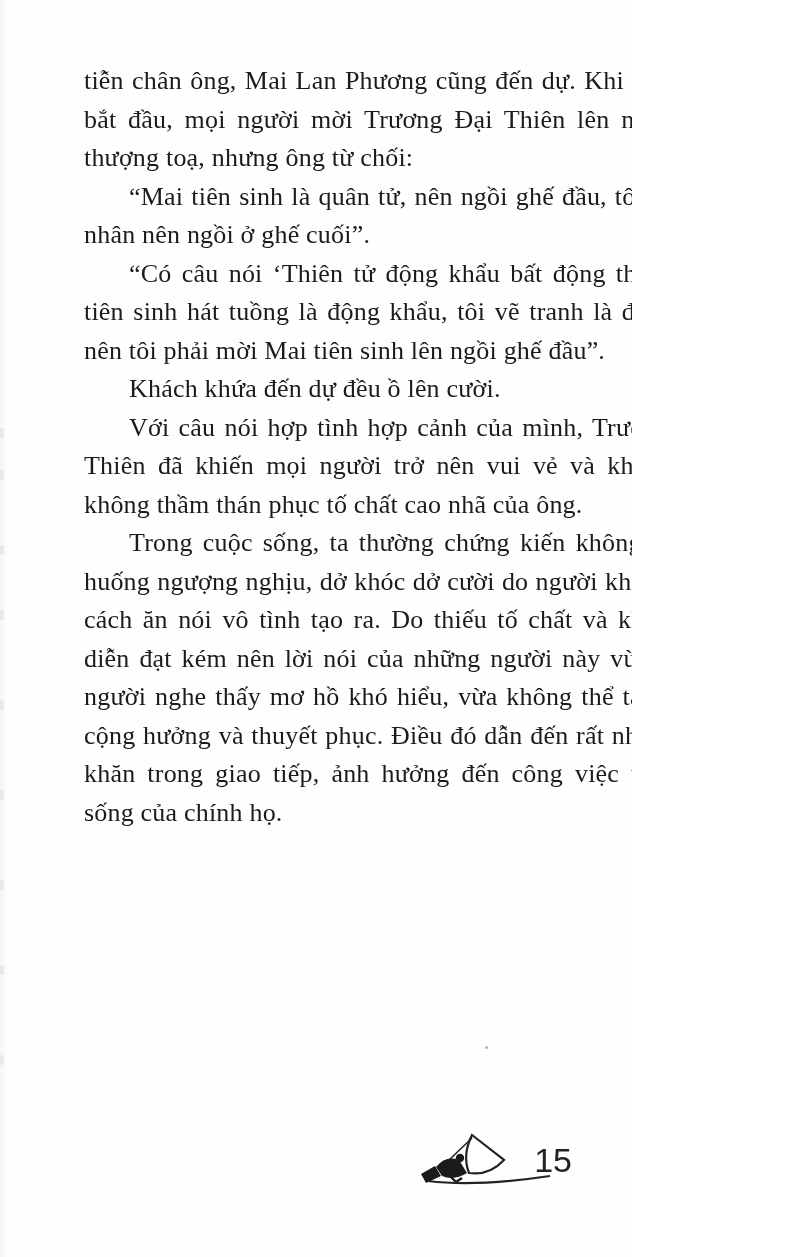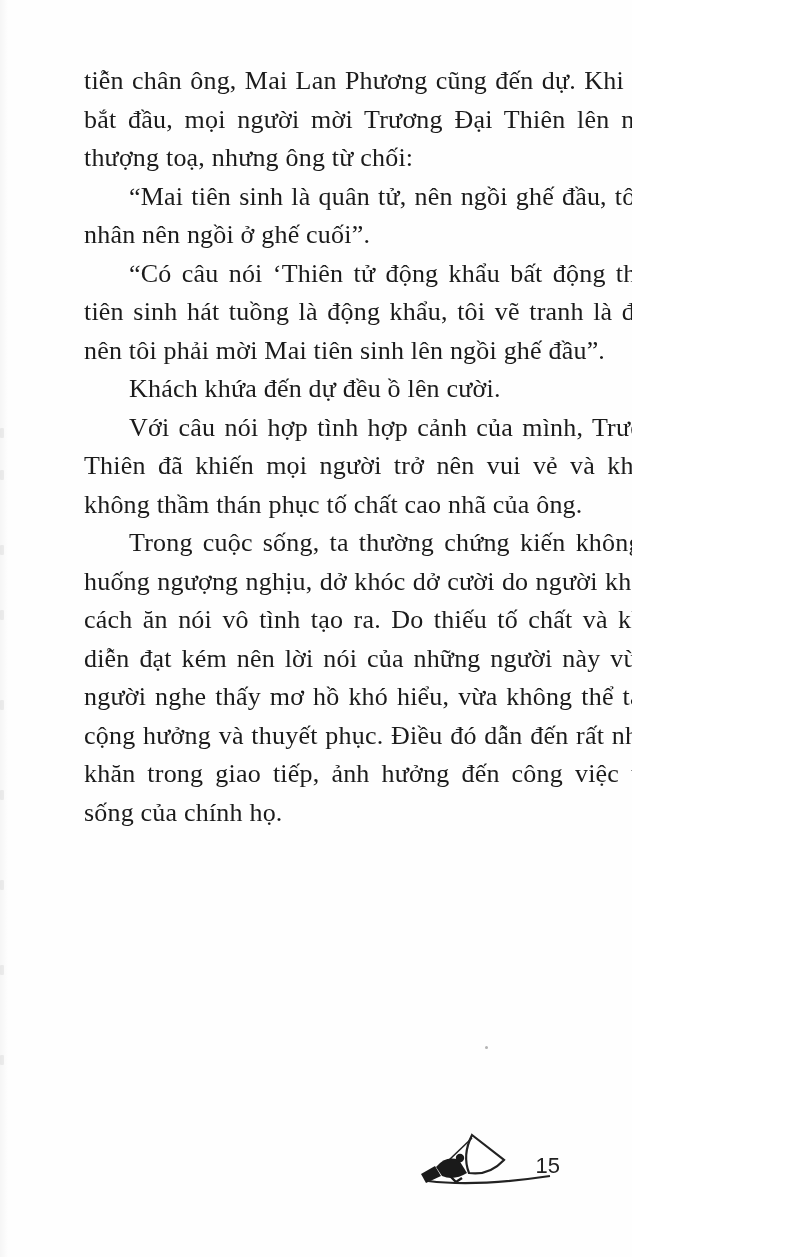--- a/index.html
+++ b/index.html
@@ -54,24 +54,24 @@
     width: 160px;
     height: 60px;
   }
   .footer svg {
     position: absolute;
     left: 0;
     top: 0;
   }
   .page-number {
     position: absolute;
-    right: 16px;
+    right: 4px;
     bottom: 12px;
     font-family: "Liberation Sans", sans-serif;
-    font-size: 22px;
+    font-size: 34px;
     color: #222222;
     line-height: 1;
   }
   .speck {
     position: absolute;
     background: rgba(40,40,40,0.35);
     border-radius: 50%;
   }
 </style>
 </head>

